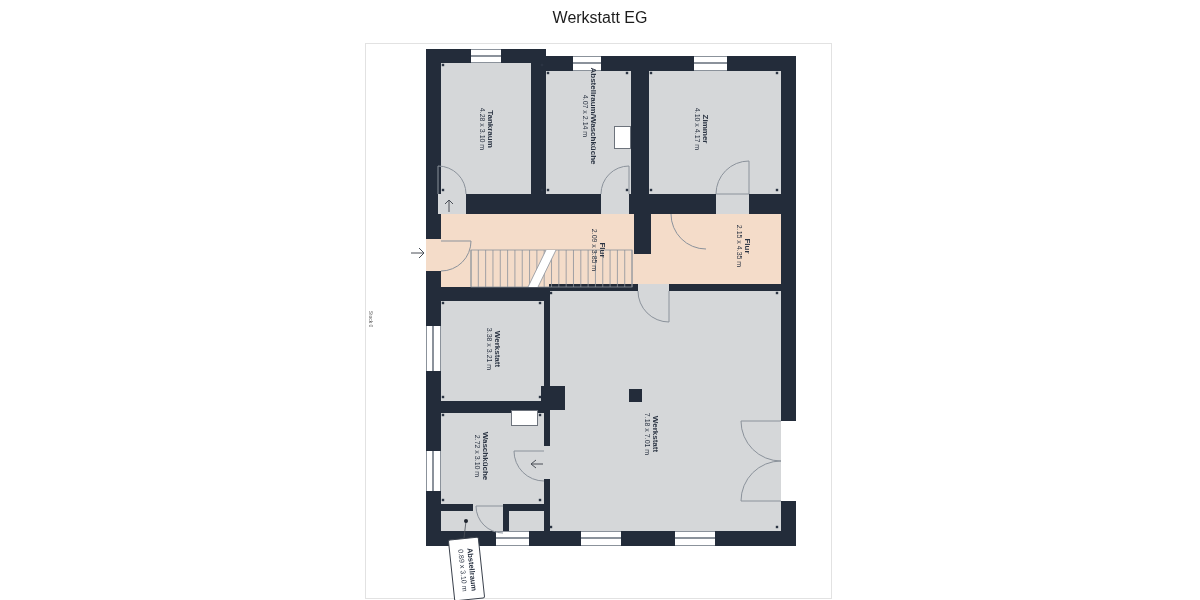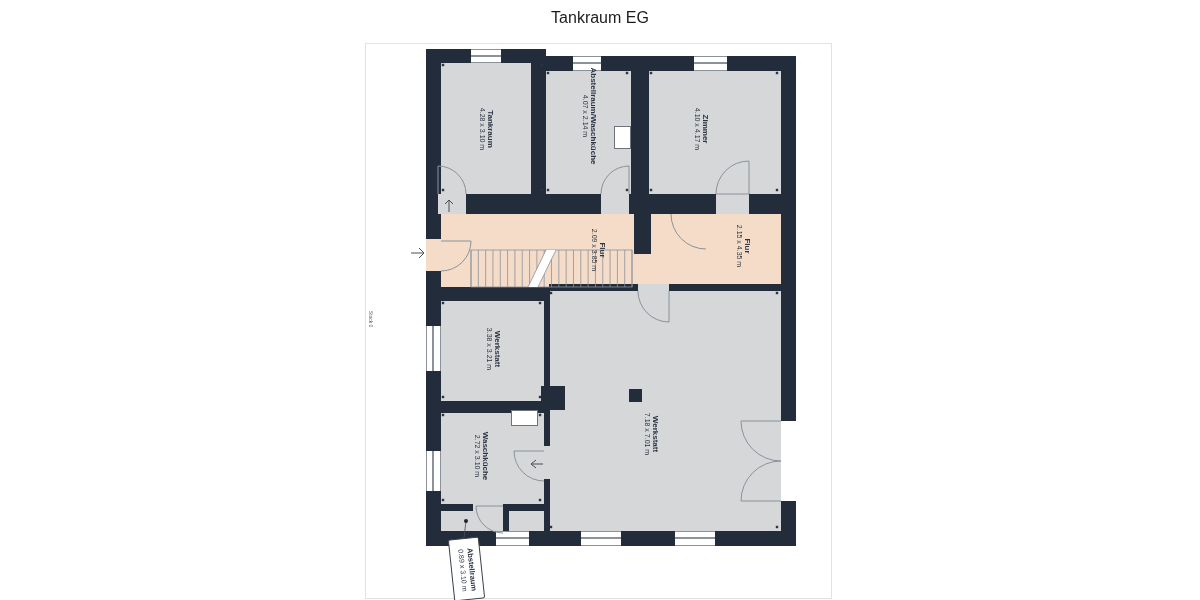--- a/index.html
+++ b/index.html
@@ -35,21 +35,21 @@
   .floor-tag{position:absolute;z-index:6;transform:translate(-50%,-50%) rotate(90deg);
              font-size:5px;color:#555;white-space:nowrap;}
   .callout{position:absolute;left:85px;top:494px;width:31px;height:62px;
            background:#fff;border:1px solid #3a414c;border-radius:2px;z-index:7;
            transform:rotate(-6deg);}
   .callout .rlabel{left:50%;top:50%;}
 </style>
 </head>
 <body>
 
-<div class="title">Tankraum EG</div>
+<div class="title">Werkstatt EG</div>
 
 <div class="plan">
 
   <div class="abs room" style="left:75px;top:19px;width:105px;height:131px"></div>
   <div class="abs room" style="left:180px;top:27px;width:85px;height:123px"></div>
   <div class="abs room" style="left:283px;top:27px;width:132px;height:123px"></div>
   <div class="abs cor" style="left:75px;top:170px;width:340px;height:73px"></div>
   <div class="abs cor gap" style="left:60px;top:195px;width:15px;height:32px"></div>
   <div class="abs room" style="left:75px;top:257px;width:103px;height:100px"></div>
   <div class="abs room" style="left:75px;top:369px;width:103px;height:91px"></div>

